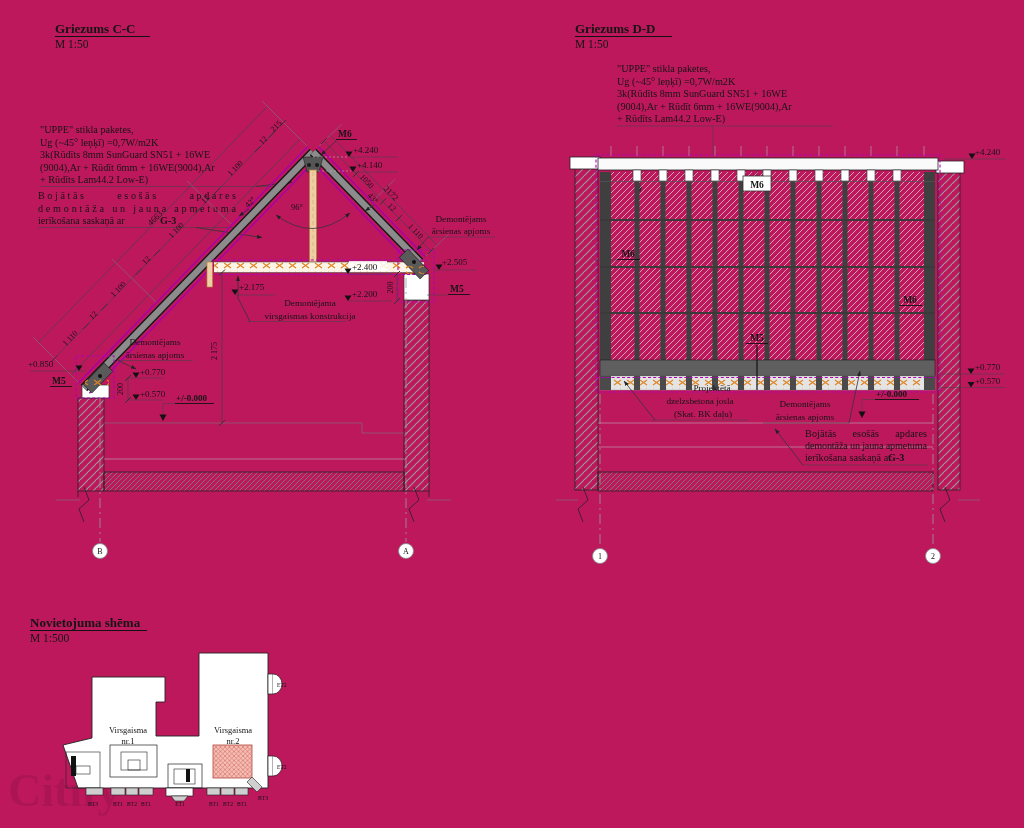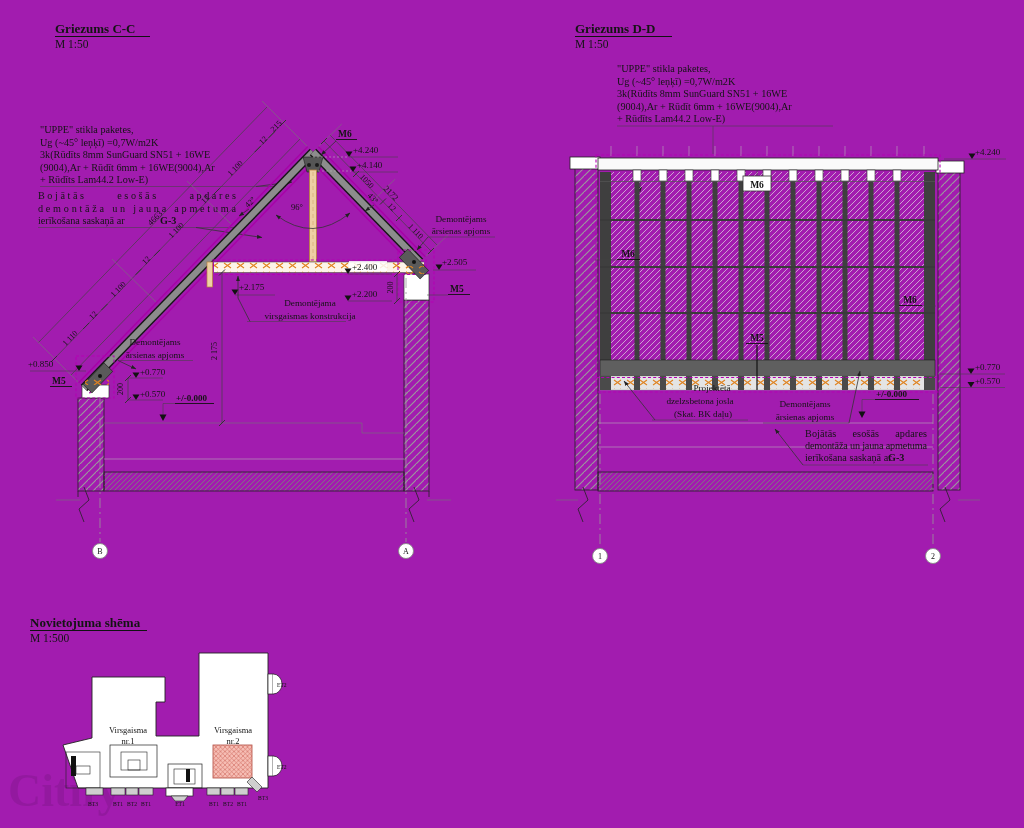--- a/index.html
+++ b/index.html
@@ -1,16 +1,16 @@
 <!DOCTYPE html>
 <html><head>
 <meta charset="utf-8">
 <style>
   html,body{margin:0;padding:0;background:#fff;}
-  #sheet{position:relative;width:1024px;height:828px;background:#a21caf;overflow:hidden;}
+  #sheet{position:relative;width:1024px;height:828px;background:#be185d;overflow:hidden;}
   svg{position:absolute;left:0;top:0;}
   text{font-family:"Liberation Serif","DejaVu Serif",serif;fill:#141414;}
   .s55{font-size:5.6px}.s8{font-size:8px}.s85{font-size:8.5px}.s9{font-size:9px}
   .s92{font-size:9.2px}.s95{font-size:9.5px}.s10{font-size:10.2px}
   .s11{font-size:11.5px}.s13{font-size:13px}.s46{font-size:46px}
   .b{font-weight:bold}.mid{text-anchor:middle}.pre{white-space:pre}
   .wm{fill:rgba(0,0,0,0.09);font-weight:bold}
   .k{stroke:#222;stroke-width:.8;fill:none}
   .k5{stroke:#444;stroke-width:.55;fill:none}
   .thin{stroke:#777;stroke-width:.6;fill:none}

